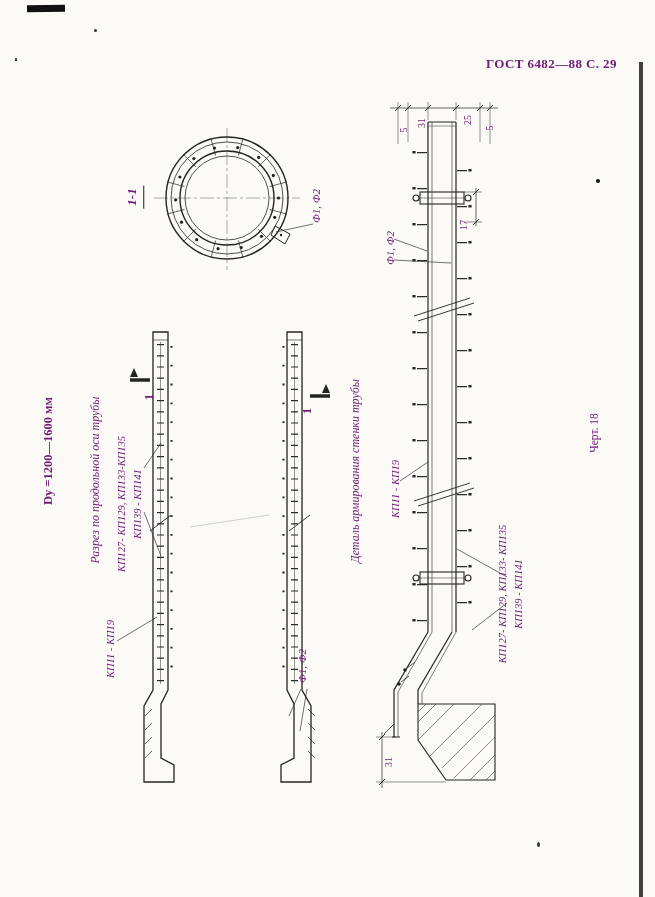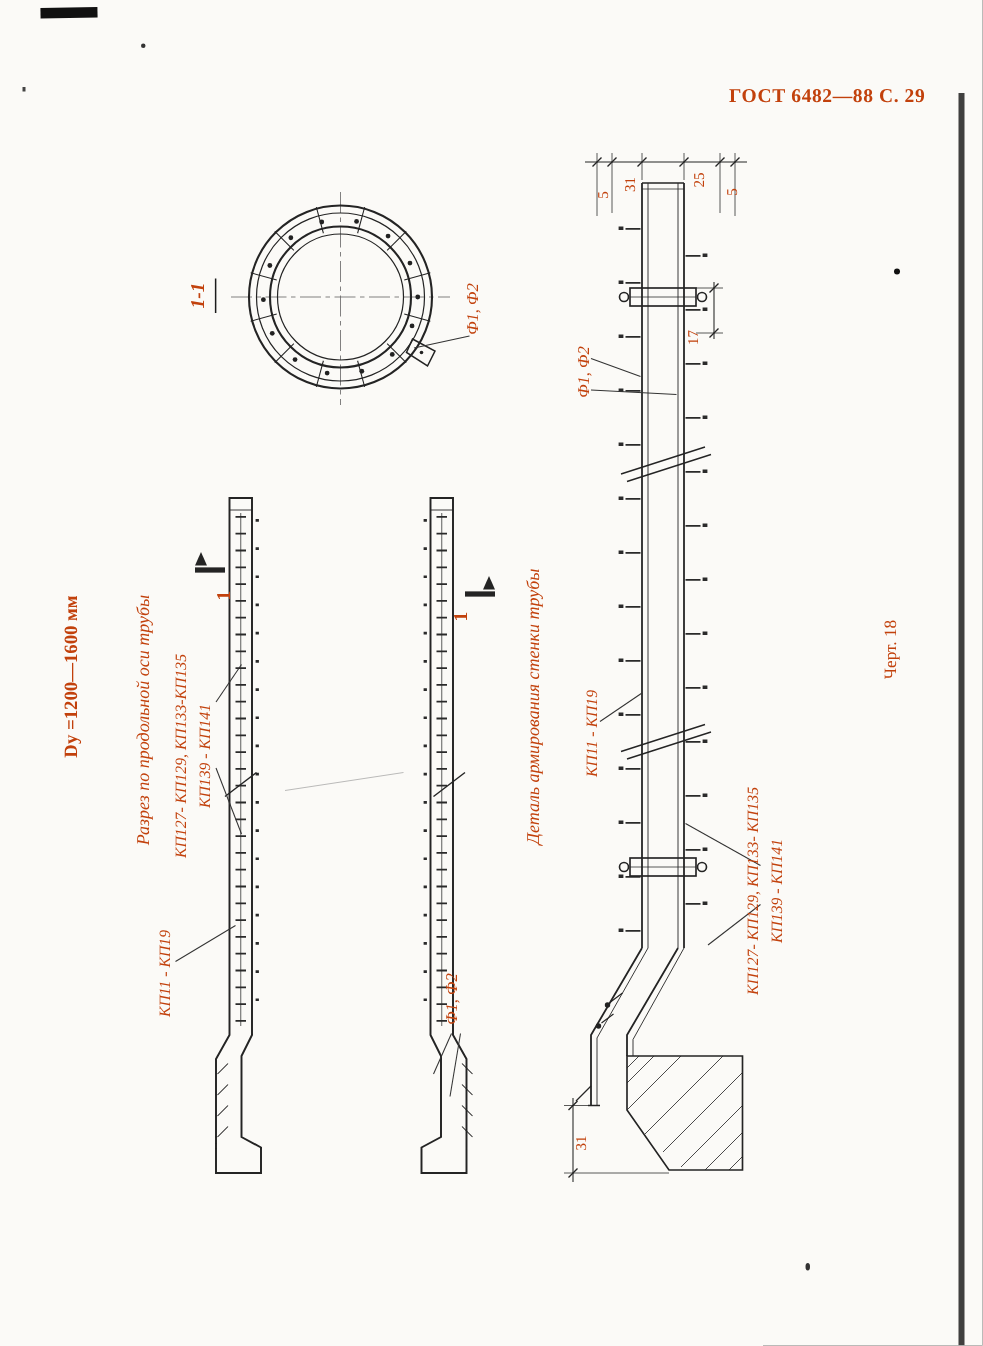--- a/index.html
+++ b/index.html
@@ -1,19 +1,19 @@
 <!DOCTYPE html>
 <html><head>
 <meta charset="utf-8">
 <style>
   html,body{margin:0;padding:0;background:#888;}
   .page{
     position:relative; width:655px; height:897px; margin:0 auto;
     background:#fbfaf7; overflow:hidden;
-    font-family:"Liberation Serif", serif; color:#c2410c;
+    font-family:"Liberation Serif", serif; color:#701a75;
   }
   .hdr{
     position:absolute; font-weight:bold; font-size:13px; letter-spacing:.4px;
     white-space:nowrap;
   }
   .rot{
     position:absolute; transform:translate(-50%,-50%) rotate(-90deg);
     white-space:nowrap; text-align:center; line-height:1.5;
   }
   .rot span{display:block;}

